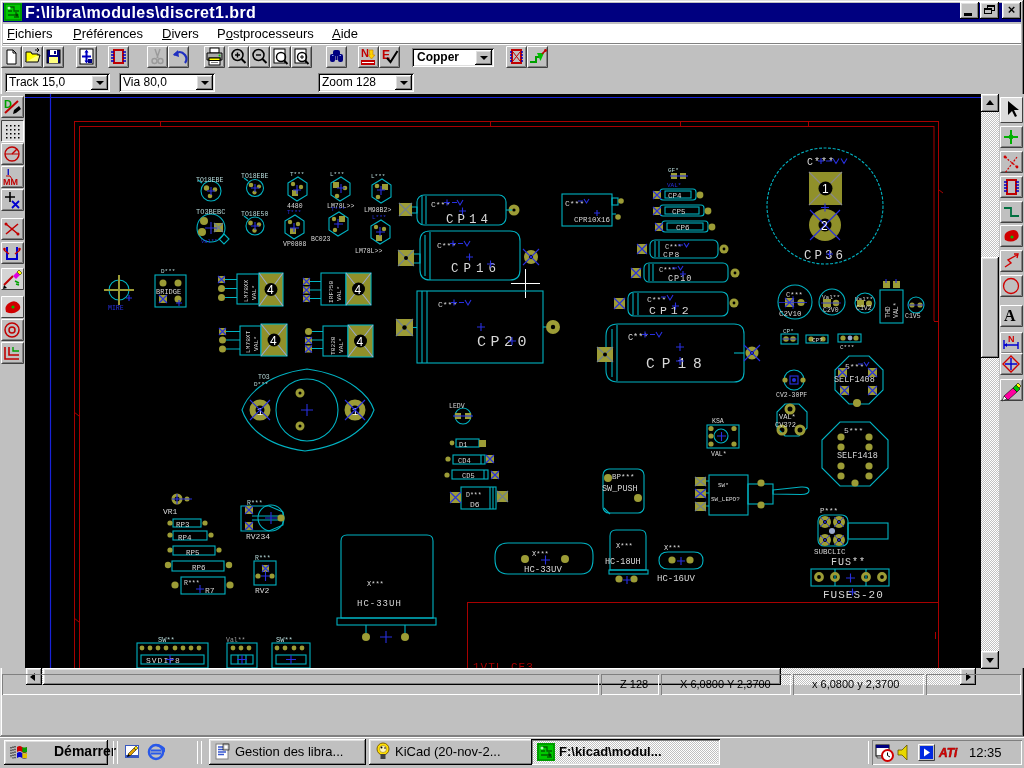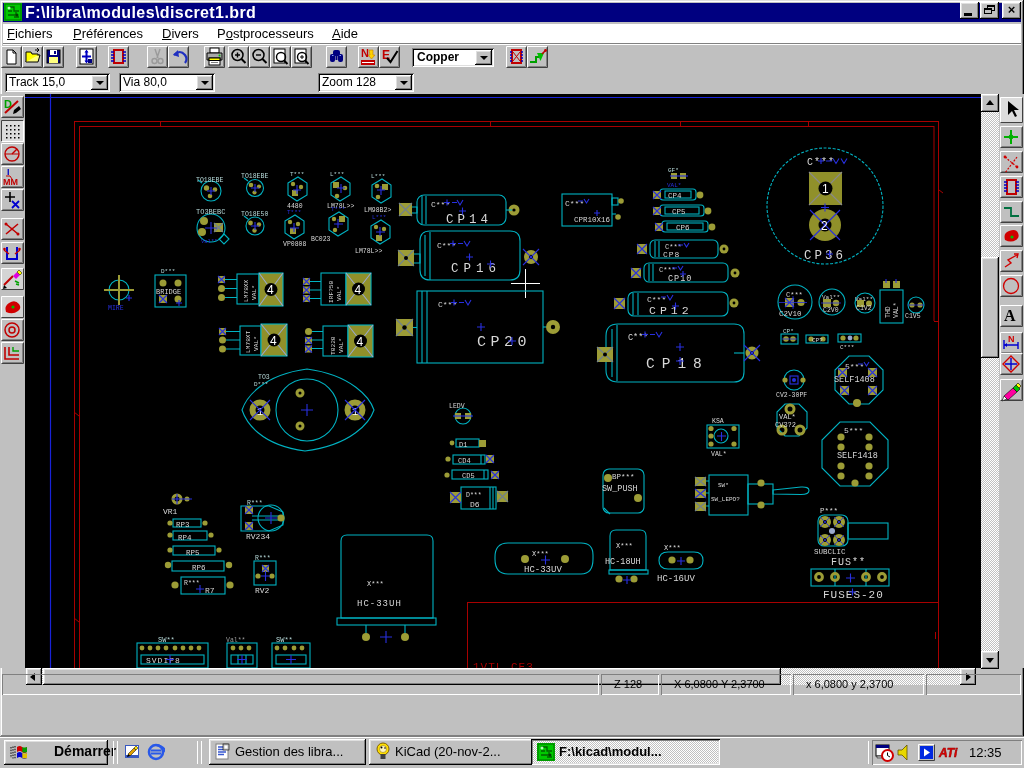--- a/index.html
+++ b/index.html
@@ -11,21 +11,21 @@
 .btnp{background:#c0c0c0;box-shadow:inset 1px 1px 0 #000,inset -1px -1px 0 #fff,inset 2px 2px 0 #808080,inset -2px -2px 0 #dfdfdf;}
 .dither{background-image:conic-gradient(#fff 25%,#c0c0c0 0 50%,#fff 0 75%,#c0c0c0 0);background-size:2px 2px;}
 .combo{background:#fff;box-shadow:inset 1px 1px 0 #808080,inset -1px -1px 0 #fff,inset 2px 2px 0 #000,inset -2px -2px 0 #dfdfdf;font-size:12px;color:#000;}
 .cbtn{position:absolute;right:2px;top:2px;bottom:2px;width:17px;background:#c0c0c0;
  box-shadow:inset -1px -1px 0 #000,inset 1px 1px 0 #fff,inset -2px -2px 0 #808080,inset 2px 2px 0 #dfdfdf;
  display:flex;align-items:center;justify-content:center;}
 .arr{width:0;height:0;border-left:4px solid transparent;border-right:4px solid transparent;border-top:4px solid #000;}
 .menuitem{display:inline-block;font-size:13px;color:#000;}
 .u{text-decoration:underline;}
 .fld{position:absolute;top:674px;height:21px;box-shadow:inset 1px 1px 0 #808080,inset -1px -1px 0 #fff;
- font-size:11px;color:#000;line-height:20px;padding-left:13px;}
+ font-size:11px;color:#000;line-height:20px;padding-left:19px;}
 </style>
 </head>
 <body>
 
 <div class="abs" style="left:0;top:0;width:1024px;height:737px;background:#c0c0c0;
  box-shadow:inset -1px -1px 0 #000,inset 1px 1px 0 #dfdfdf,inset -2px -2px 0 #808080,inset 2px 2px 0 #fff;"></div>
 
 <div class="abs" style="left:3px;top:3px;width:1018px;height:19px;background:#000080;"></div>
 <svg class="abs" style="left:4px;top:3px;" width="18" height="18">
     <rect width="18" height="18" fill="#00c800"></rect>

